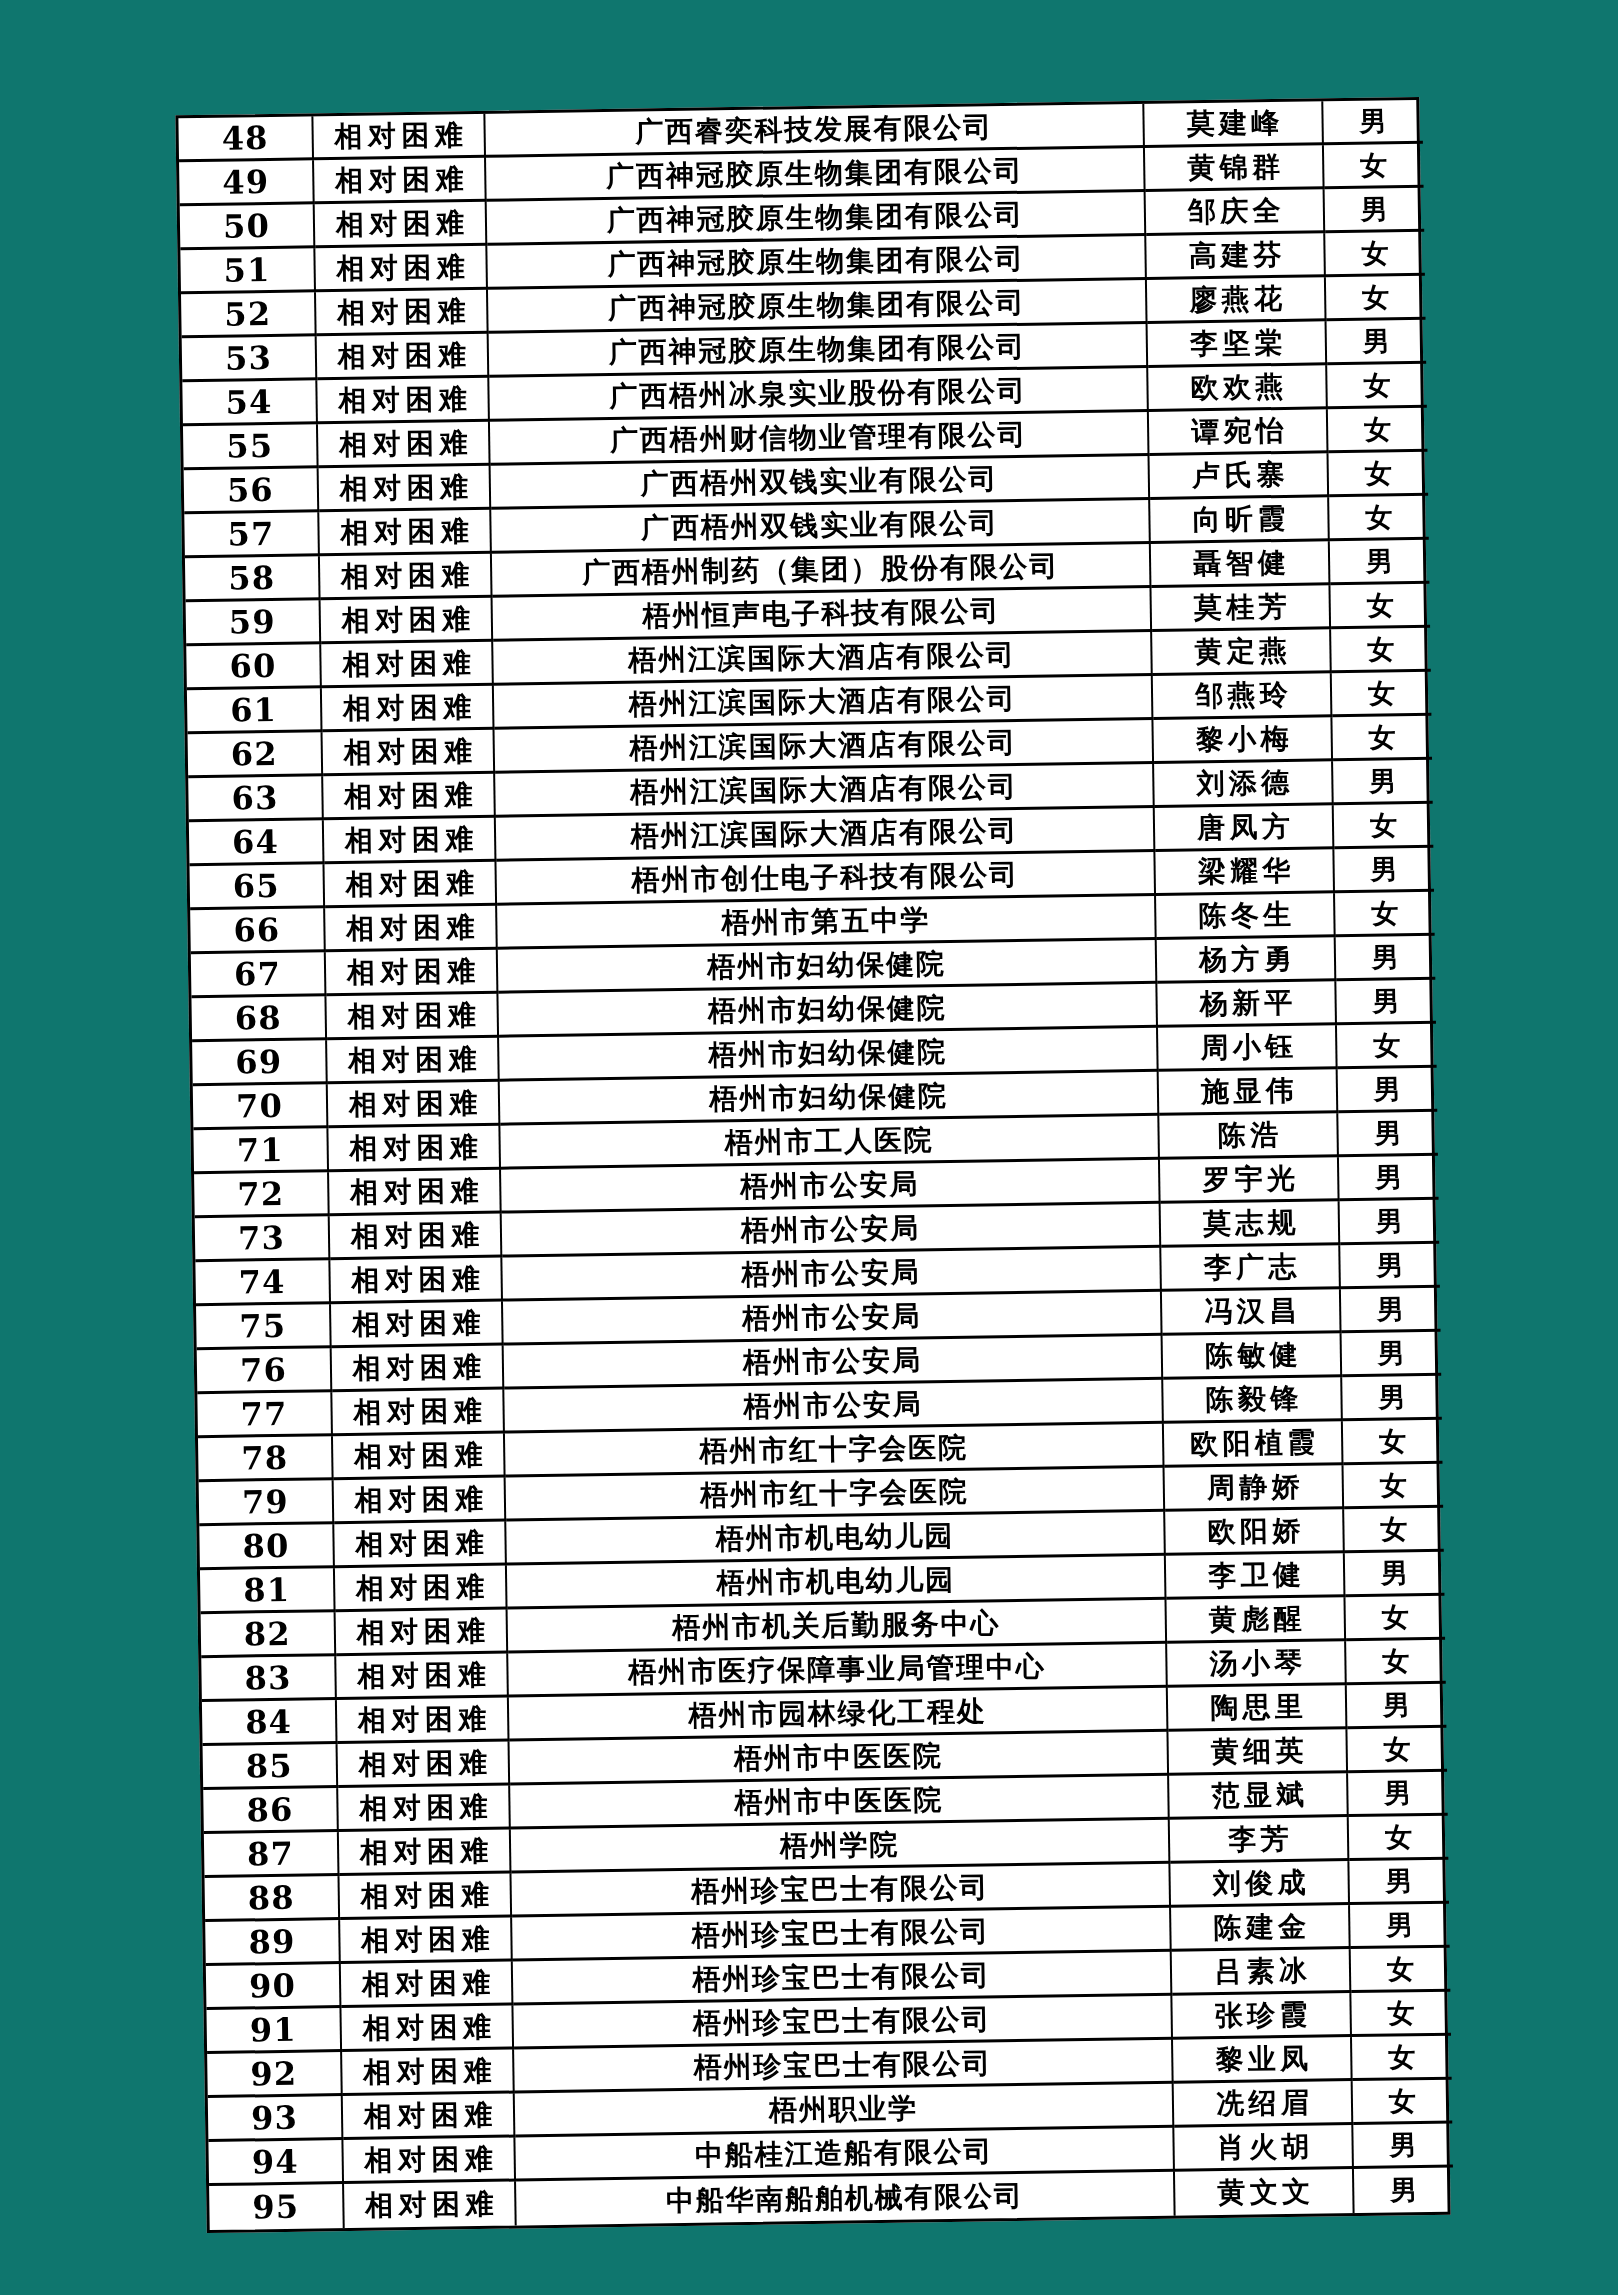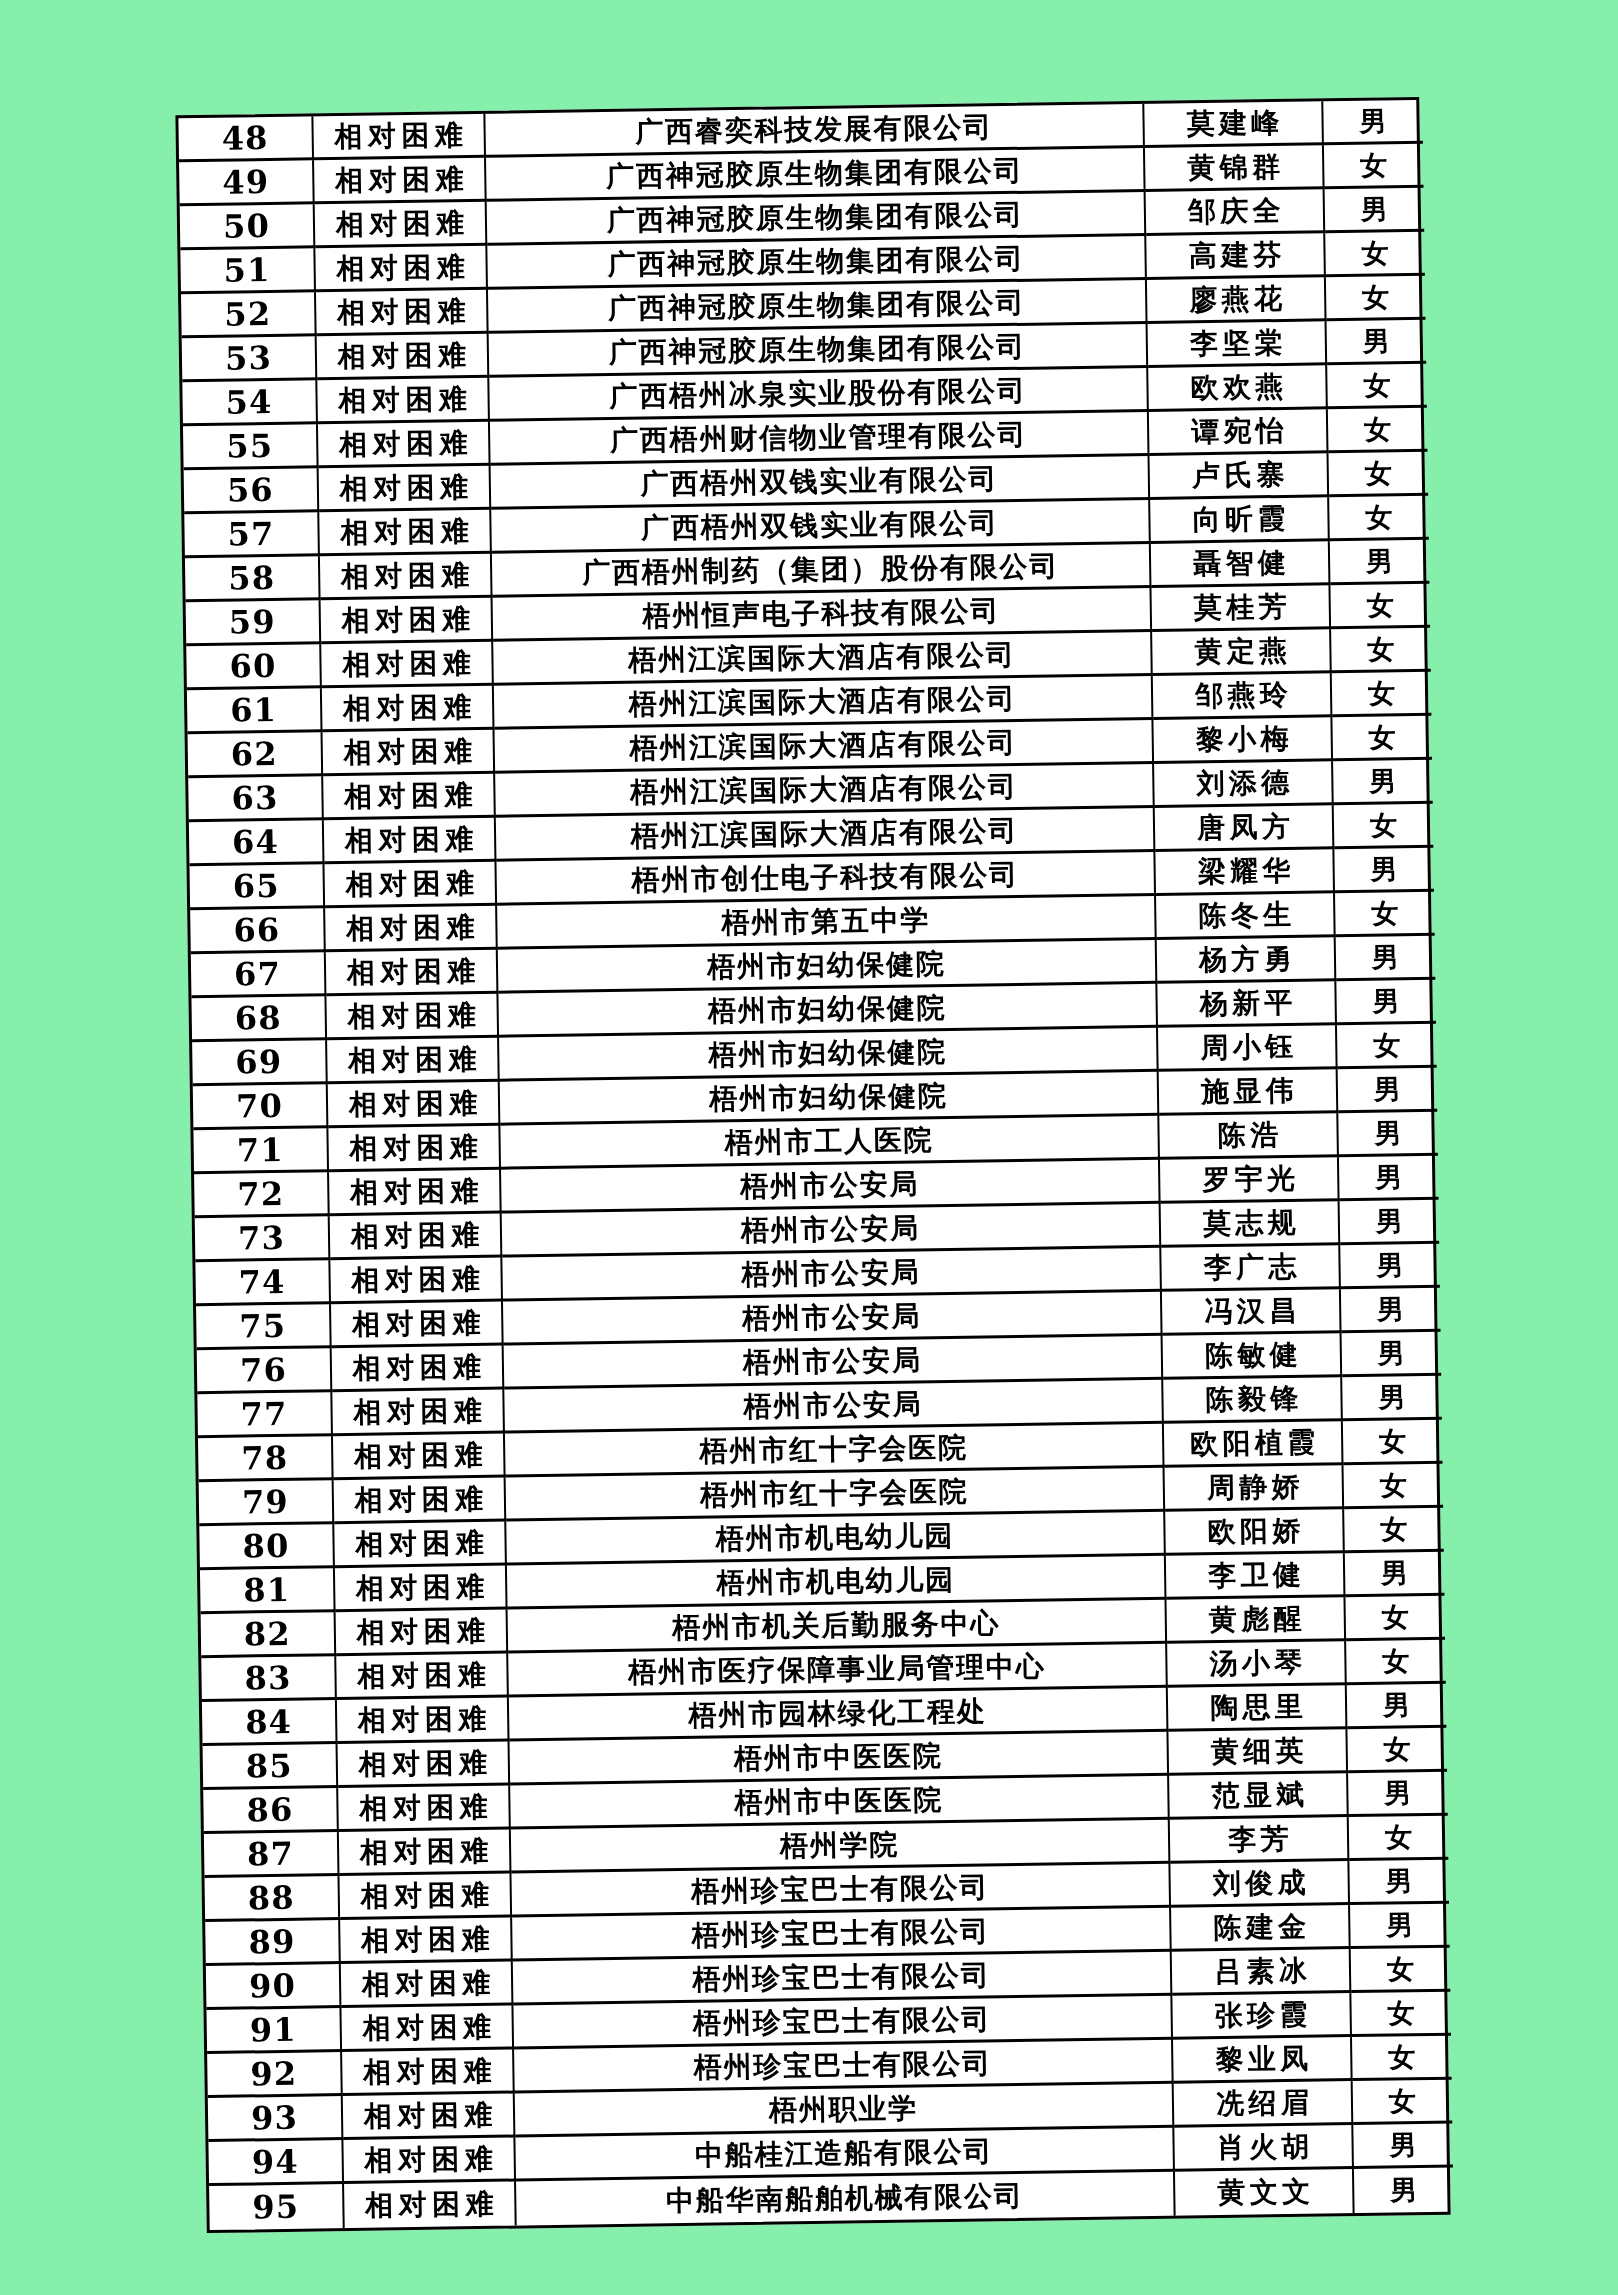--- a/index.html
+++ b/index.html
@@ -4,21 +4,21 @@
 <style>
   html, body {
     margin: 0;
     padding: 0;
     background: #ffffff;
   }
   .page {
     position: relative;
     width: 1618px;
     height: 2295px;
-    background: #86efac;
+    background: #0f766e;
     overflow: hidden;
     font-family: "DejaVu Serif", "Liberation Serif", serif;
     color: #000000;
   }
   .table-wrap {
     position: absolute;
     left: 191px;
     top: 106px;
     width: 1244px;
     transform: rotate(-0.85deg);

